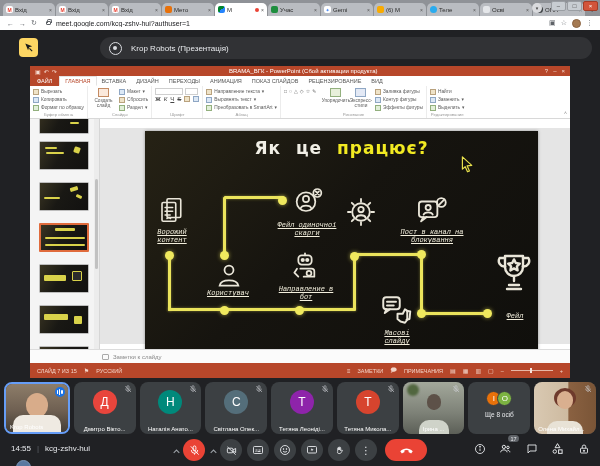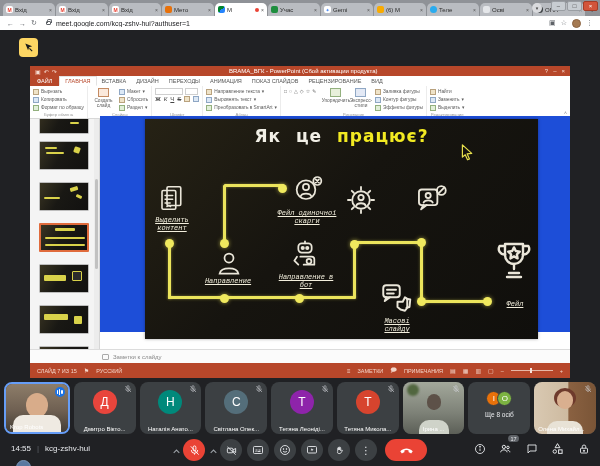--- a/index.html
+++ b/index.html
@@ -70,21 +70,21 @@
 .shapes{width:38px;font-size:5px;line-height:6px;letter-spacing:2px;color:#666;overflow:hidden}
 .collapse{margin-left:auto;align-self:flex-end;padding:0 3px 2px;color:#888;font-size:5px}
 
 .thumbs{position:absolute;left:0;top:53px;width:70px;height:230px;background:#f4f4f4;border-right:1px solid #d6d6d6;overflow:hidden}
 .thumb{position:absolute;left:9px;width:50px;height:29px;background:linear-gradient(120deg,#3a3522 0%,#191814 45%,#121110 100%);border:1px solid #bdbdbd;border-radius:1px;overflow:hidden}
 .thumb.sel{border:2px solid #e06b3c}
 .ymark{position:absolute;background:#d9d24a;border-radius:1px}
 .tscroll{position:absolute;right:0;top:0;bottom:0;width:5px;background:#ececec}
 .tscroll .bar{position:absolute;left:1px;width:3px;top:60px;height:90px;background:#c1c1c1;border-radius:2px}
 
-.canvas{position:absolute;left:70px;top:50px;right:0;height:216px;background:#1d4ed8}
+.canvas{position:absolute;left:70px;top:62px;right:0;height:216px;background:#e5e5e5}
 .notes{position:absolute;left:0;right:0;bottom:15px;height:14px;background:#fbfbfb;border-top:1px solid #dcdcdc;display:flex;align-items:center;gap:4px;padding-left:72px;font-size:6px;color:#8a8a8a}
 .nico{width:7px;height:6px;border:1px solid #aaa;border-radius:1px}
 .status{position:absolute;left:0;right:0;bottom:0;height:15px;background:#b7472a;color:#f3d5c9;font-size:5.5px;display:flex;align-items:center;gap:7px;padding:0 7px}
 .stspace{flex:1}
 .stic{font-size:6px}
 .zoomline{width:42px;height:1px;background:#e7b7a6;position:relative}
 .zoomknob{position:absolute;left:19px;top:-2px;width:2.5px;height:5px;background:#f6e3db}
 
 
 .slide{position:absolute;left:45px;top:3px;width:393px;height:220px;overflow:hidden;box-shadow:0 0 3px rgba(0,0,0,.35);
@@ -224,20 +224,24 @@
     <span class="uric">⋮</span>
   </div>
 
   <div class="meet-top">
     <div class="ybadge">
       <svg width="11" height="11" viewBox="0 0 24 24">
           <path d="M5 3l6 15 2.5-6.5L20 9z" fill="#1b1b1b"></path>
           <path d="M14 14l6 6" stroke="#1b1b1b" stroke-width="2.5"></path>
         </svg>
     </div>
+    <div class="banner">
+      <span class="castic"></span>
+      <span>Krop Robots (Презентація)</span>
+    </div>
   </div>
 
   <div class="ppt">
     <div class="ppt-title">
       <div class="qat">
         <span>▣</span>
         <span>↶</span>
         <span>↷</span>
       </div>
       <div class="ptitle">BRAMA_ВГК - PowerPoint (Сбой активации продукта)</div>
@@ -504,24 +508,25 @@
         </div>
         <div class="nico2" style="left:345px;top:116px">
           <svg width="48" height="48" viewBox="0 0 24 24" fill="none" stroke="#eae6d9" stroke-width="1.2" stroke-linecap="round" stroke-linejoin="round">
               <path d="M7.5 4.5h9v5.5a4.5 4.5 0 0 1-9 0z"></path>
               <path d="M7.5 5.5H4.8a2.8 2.8 0 0 0 2.8 4.2M16.5 5.5h2.7a2.8 2.8 0 0 1-2.8 4.2"></path>
               <path d="M12 14.5v2.5M9.5 19h5M8.5 21h7"></path>
               <path d="M12 6.2l.9 1.8 2 .3-1.45 1.4.35 2-1.8-1-1.8 1 .35-2L9.1 8.3l2-.3z"></path>
             </svg>
         </div>
 
-        <div class="nlabel" style="left:0;top:97px;width:54px">Выделить контент</div>
-        <div class="nlabel" style="left:53px;top:158px;width:60px">Направление</div>
+        <div class="nlabel" style="left:0;top:97px;width:54px">Ворожий контент</div>
+        <div class="nlabel" style="left:53px;top:158px;width:60px">Користувач</div>
         <div class="nlabel" style="left:128px;top:90px;width:68px">Фейл одиночної скарги</div>
         <div class="nlabel" style="left:133px;top:154px;width:56px">Направление в бот</div>
+        <div class="nlabel" style="left:249px;top:97px;width:76px">Пост в канал на блокування</div>
         <div class="nlabel" style="left:226px;top:198px;width:52px">Масові слайду</div>
         <div class="nlabel" style="left:350px;top:181px;width:40px">Фейл</div>
 
         <div class="cursor" style="left:314px;top:24px">
           <svg width="17" height="19" viewBox="0 0 20 22" fill="none" stroke="#e8e14c" stroke-width="1.4" stroke-linejoin="round">
               <path d="M4 2l11 10-5.5.6 2.8 6-2.3 1-2.7-6L4 16.5z"></path>
             </svg>
         </div>
       </div>
     </div>

